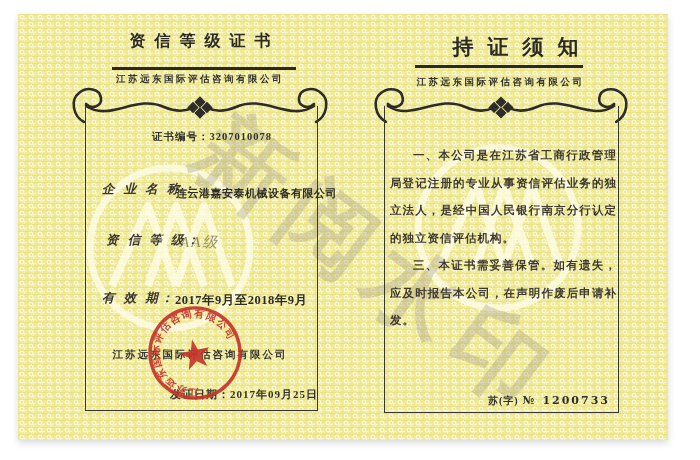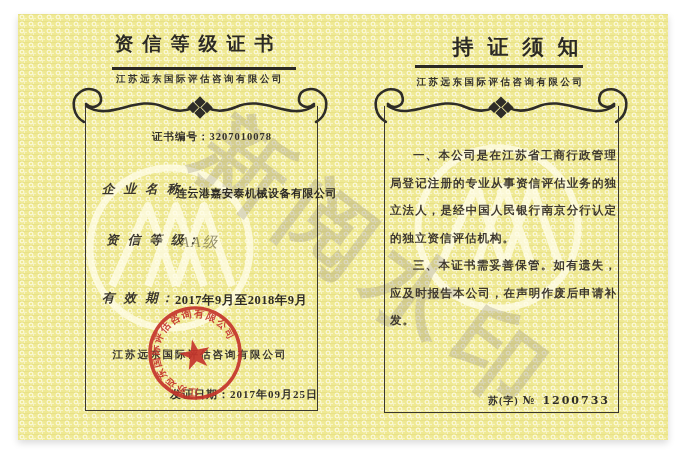--- a/index.html
+++ b/index.html
@@ -10,21 +10,21 @@
         background-image:
           radial-gradient(circle at 4px 3px, rgba(255,255,248,0) 1.1px, rgba(255,255,246,.65) 1.4px, rgba(255,255,246,.65) 2.3px, rgba(255,255,248,0) 2.7px),
           radial-gradient(circle at 8px 6px, rgba(255,255,248,0) 1.1px, rgba(255,255,246,.5) 1.4px, rgba(255,255,246,.5) 2.2px, rgba(255,255,248,0) 2.6px),
           repeating-linear-gradient(180deg, rgba(214,205,110,.28) 0 1px, rgba(214,205,110,0) 1px 7px);
         background-size:9px 7px, 9px 7px, auto;
         box-shadow:0 3px 7px rgba(0,0,0,.15);}
   .abs{position:absolute;}
 
   
   .title{font-weight:bold;color:#2b2925;text-align:center;white-space:nowrap;}
-  .title-left{left:34px;top:17px;width:284px;font-size:19px;letter-spacing:9px;text-indent:9px;}
+  .title-left{left:40px;top:17px;width:284px;font-size:16px;letter-spacing:9px;text-indent:9px;}
   .title-right{left:366px;top:19px;width:263px;font-size:21px;letter-spacing:14px;text-indent:14px;}
   .title-rule{height:3px;background:#2b2925;}
   .rule-left{left:94px;top:53px;width:184px;}
   .rule-right{left:397px;top:51px;width:168px;}
   .subtitle{font-size:9.5px;font-weight:bold;letter-spacing:2.5px;color:#33312c;text-align:center;white-space:nowrap;}
   .subtitle-left{left:40px;top:59px;width:284px;}
   .subtitle-right{left:366px;top:62px;width:233px;}
 
   
   .frame{border-left:1.6px solid #39362f;border-right:1.6px solid #39362f;border-bottom:1.6px solid #39362f;}

